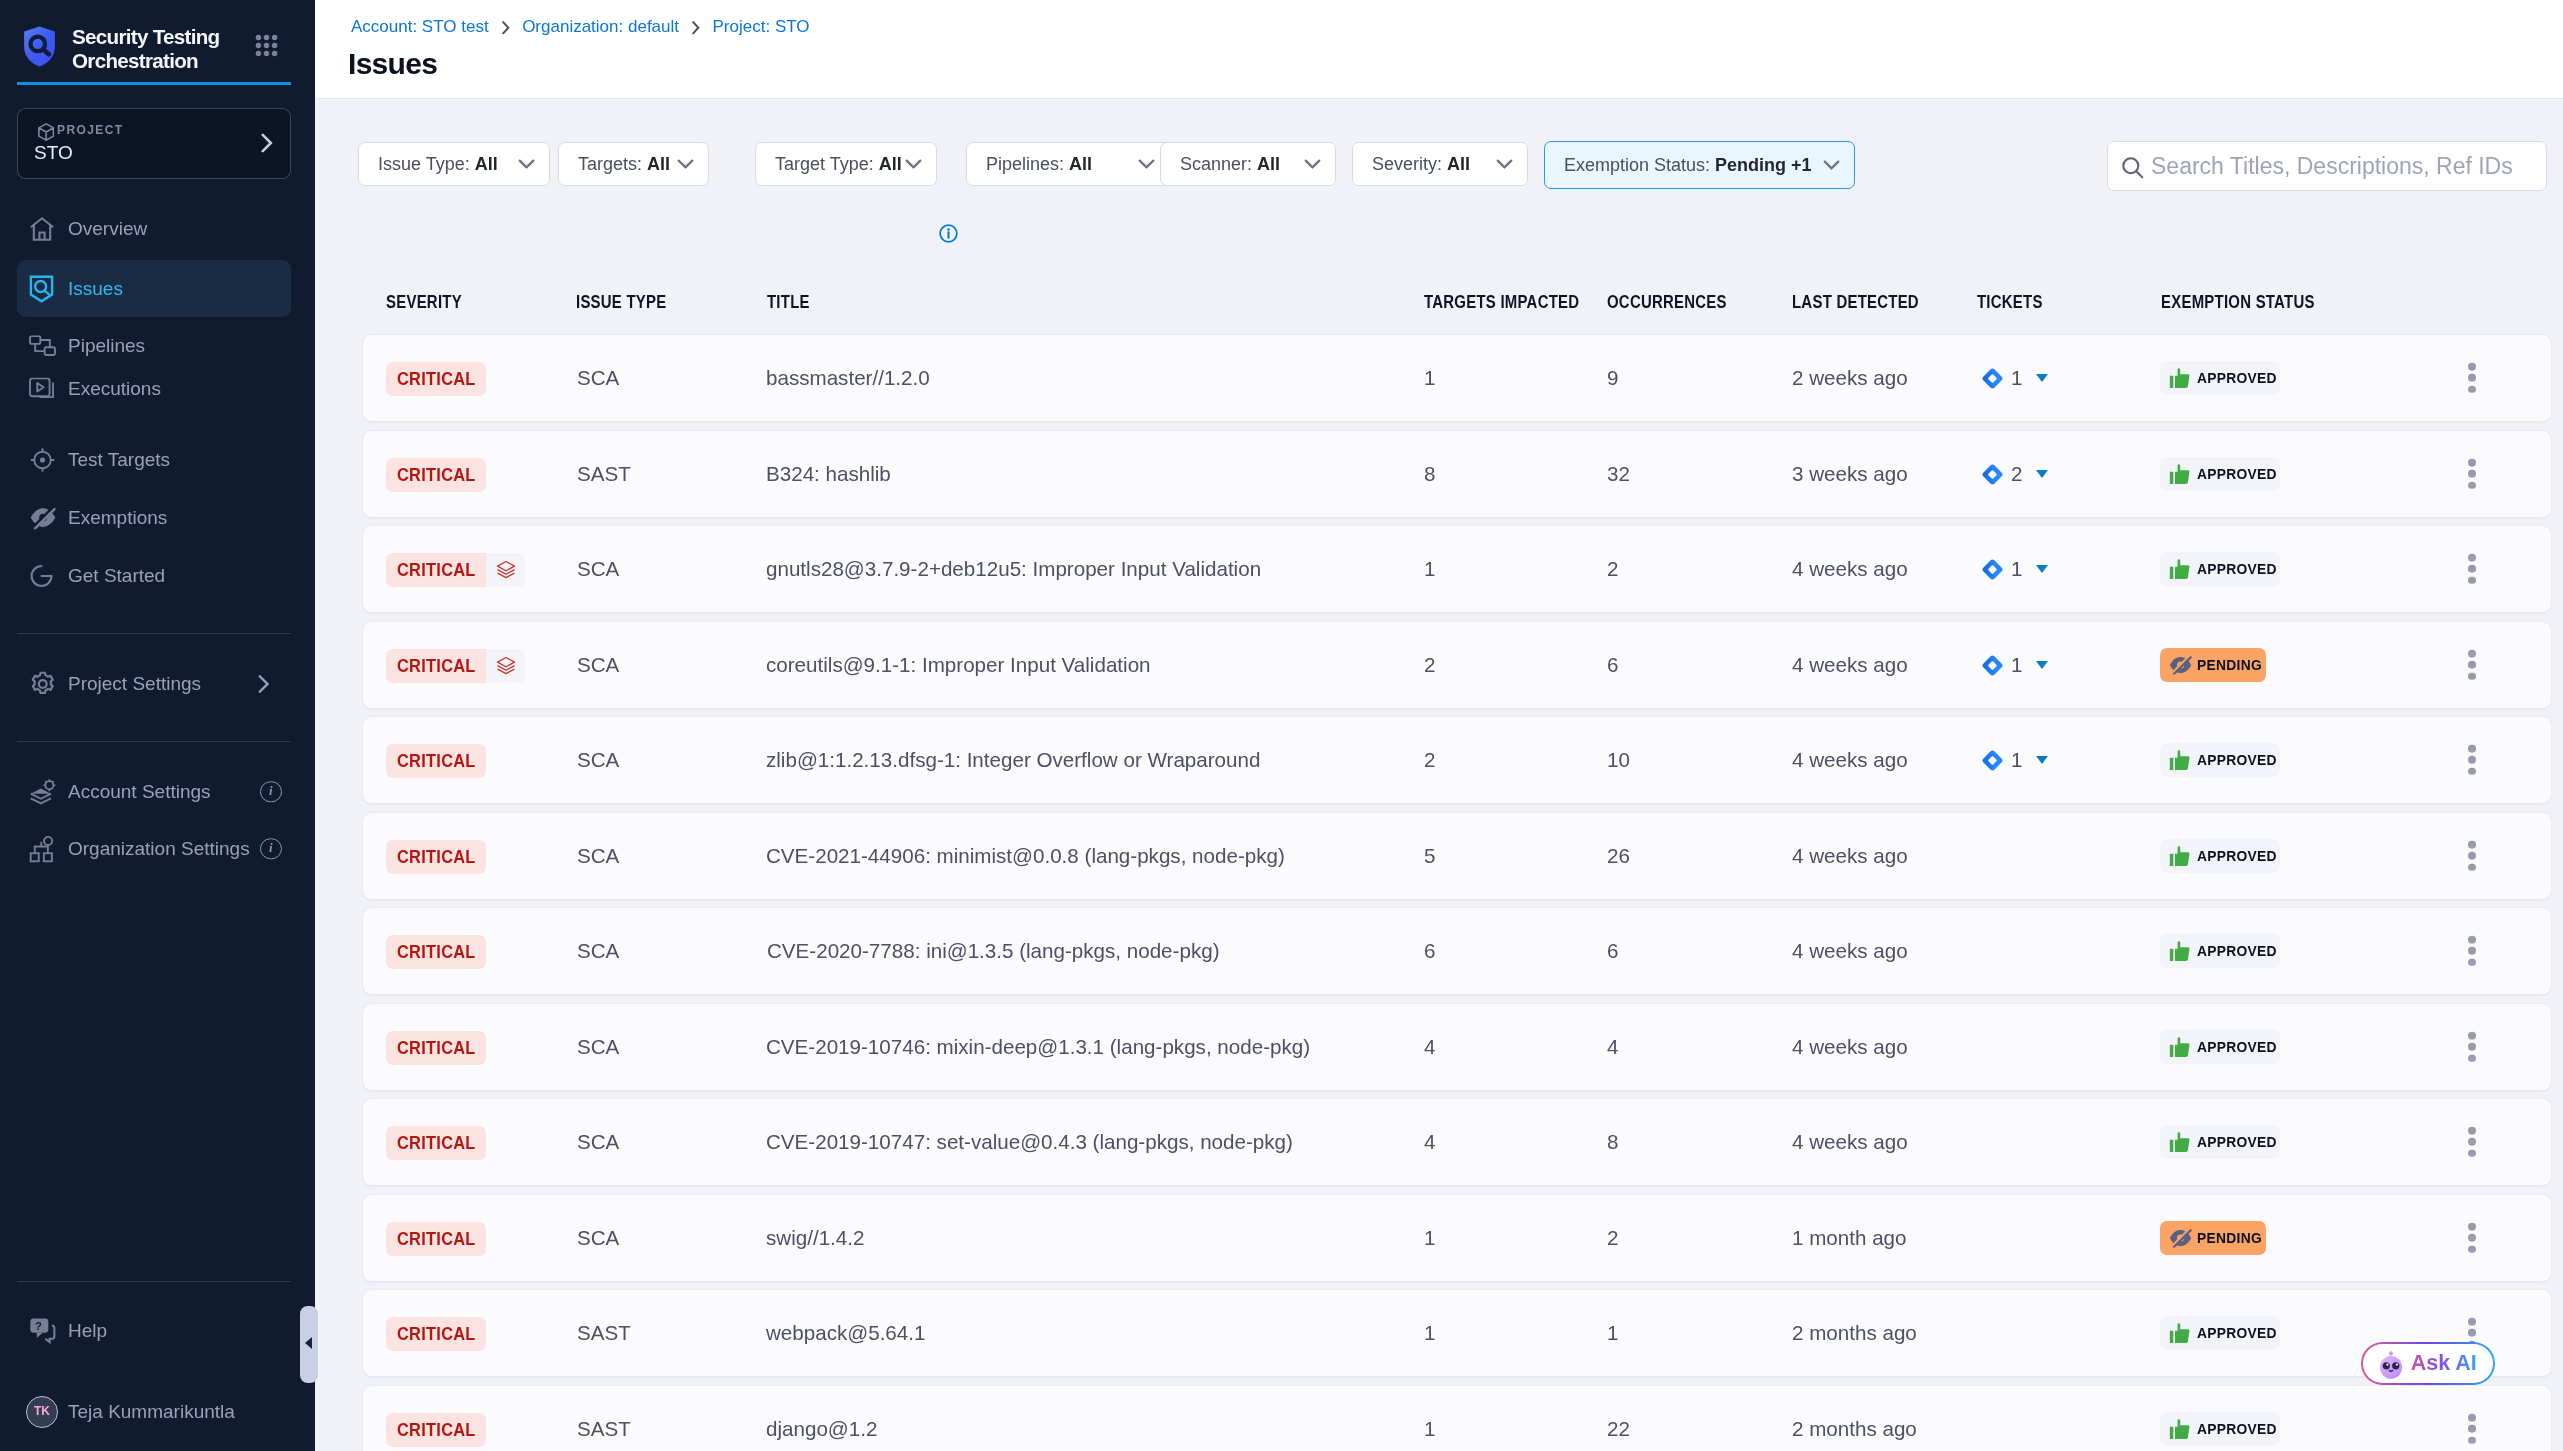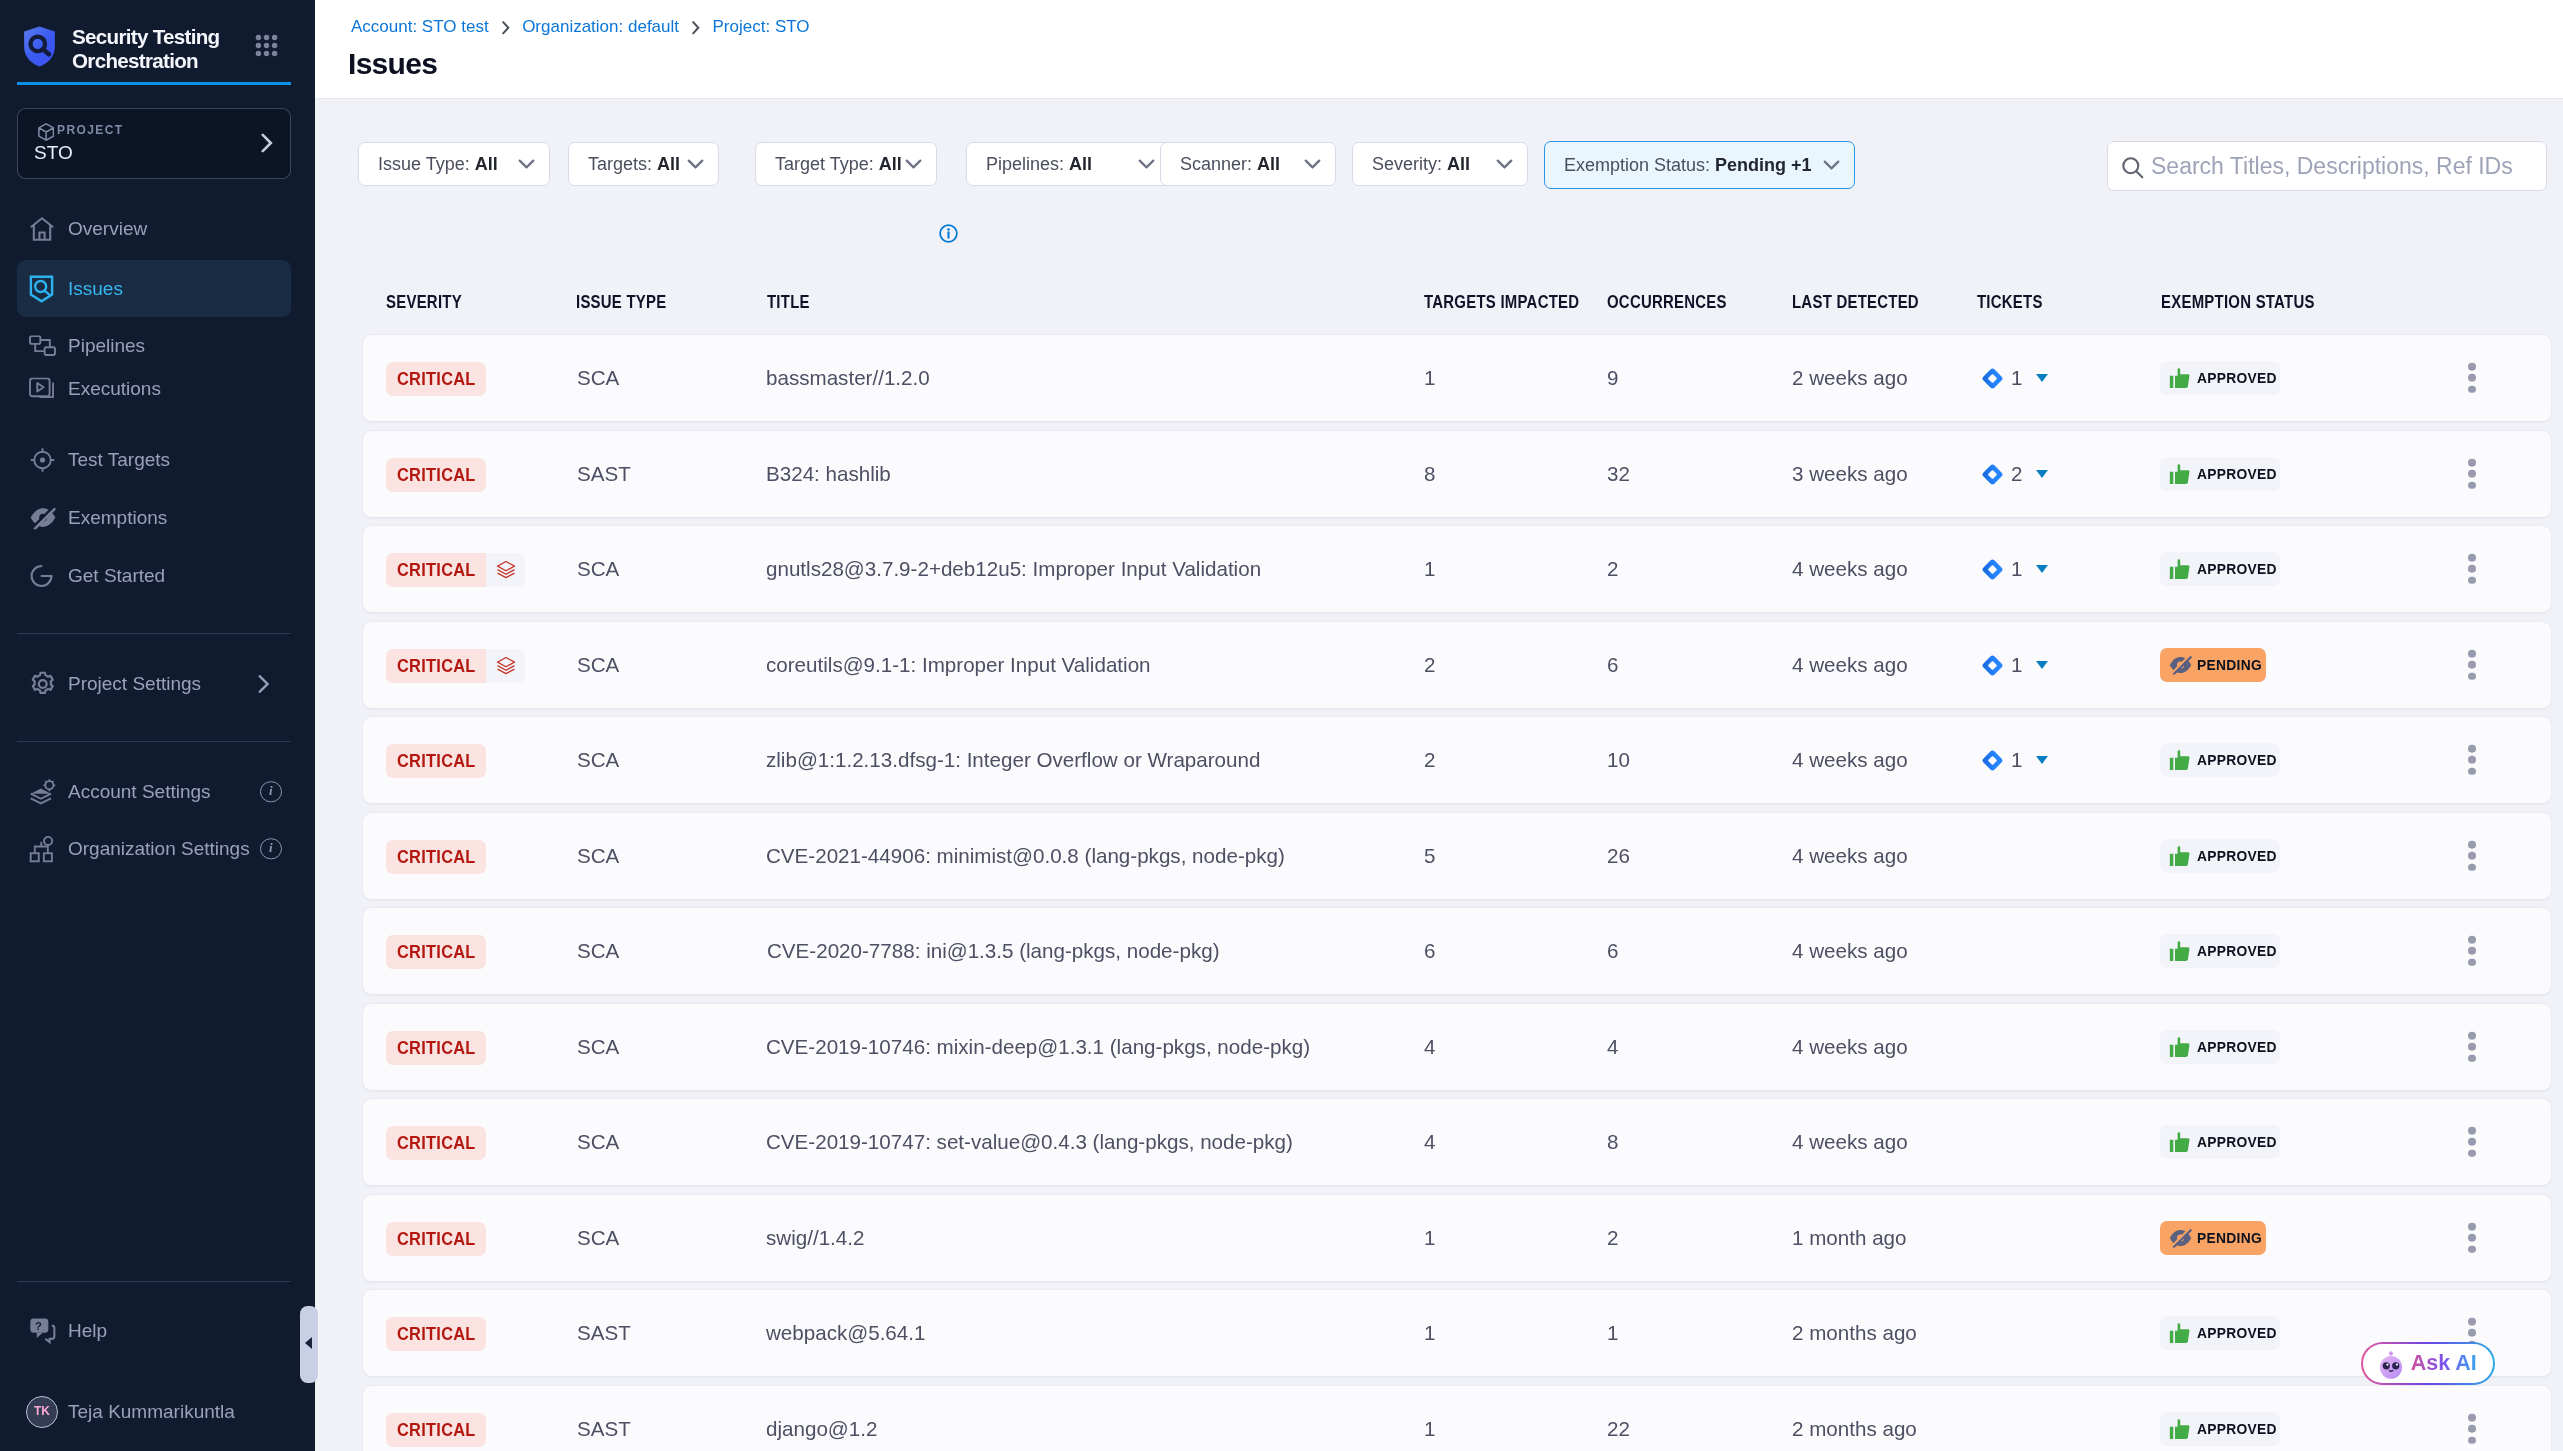--- a/index.html
+++ b/index.html
@@ -240,21 +240,21 @@
     <div class="page-title">Issues</div>
   </div>
 
   <div class="filters">
     <div class="fbtn" style="left:0px; width:192px">
         <span class="fb-inner">Issue Type: <b>All</b></span>
         <svg class="chev" width="17" height="10.3" viewBox="0 0 20 12">
           <path d="M2 2 L10 10 L18 2" fill="none" stroke="#6f7285" stroke-width="2.6" stroke-linecap="round"></path>
         </svg>
       </div>
-    <div class="fbtn" style="left:210px; width:151px">
+    <div class="fbtn" style="left:200px; width:151px">
         <span class="fb-inner">Targets: <b>All</b></span>
         <svg class="chev" width="17" height="10.3" viewBox="0 0 20 12">
           <path d="M2 2 L10 10 L18 2" fill="none" stroke="#6f7285" stroke-width="2.6" stroke-linecap="round"></path>
         </svg>
       </div>
     <div class="fbtn" style="left:397px; width:182px">
         <span class="fb-inner">Target Type: <b>All</b></span>
         <svg class="chev" width="17" height="10.3" viewBox="0 0 20 12">
           <path d="M2 2 L10 10 L18 2" fill="none" stroke="#6f7285" stroke-width="2.6" stroke-linecap="round"></path>
         </svg>

